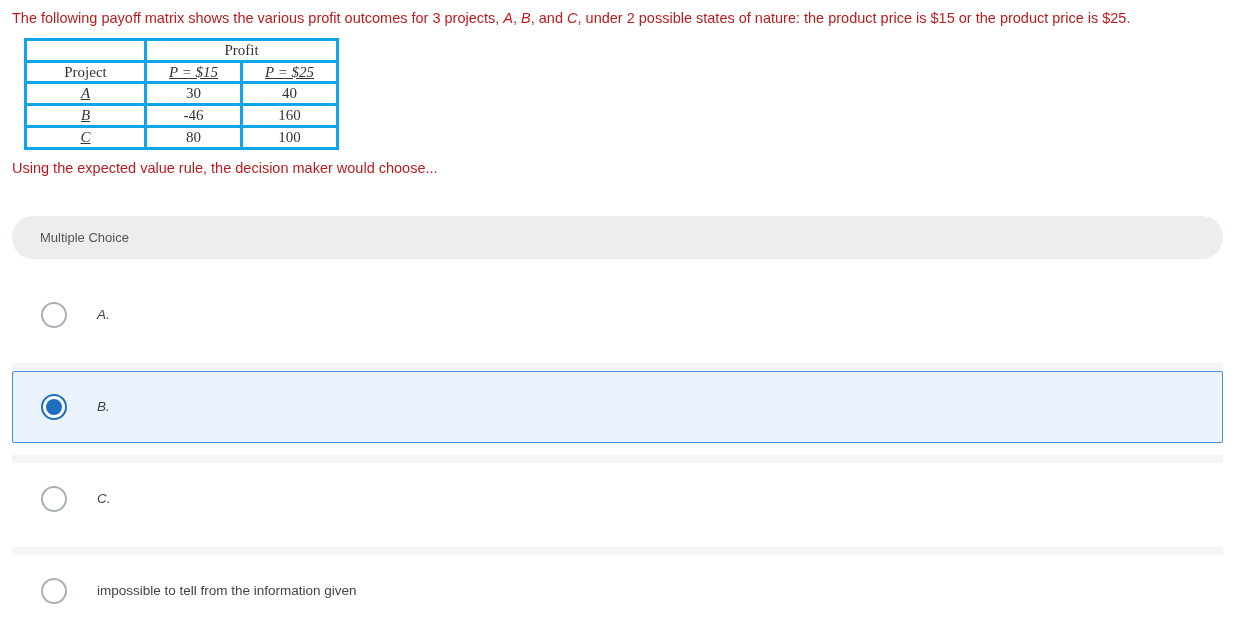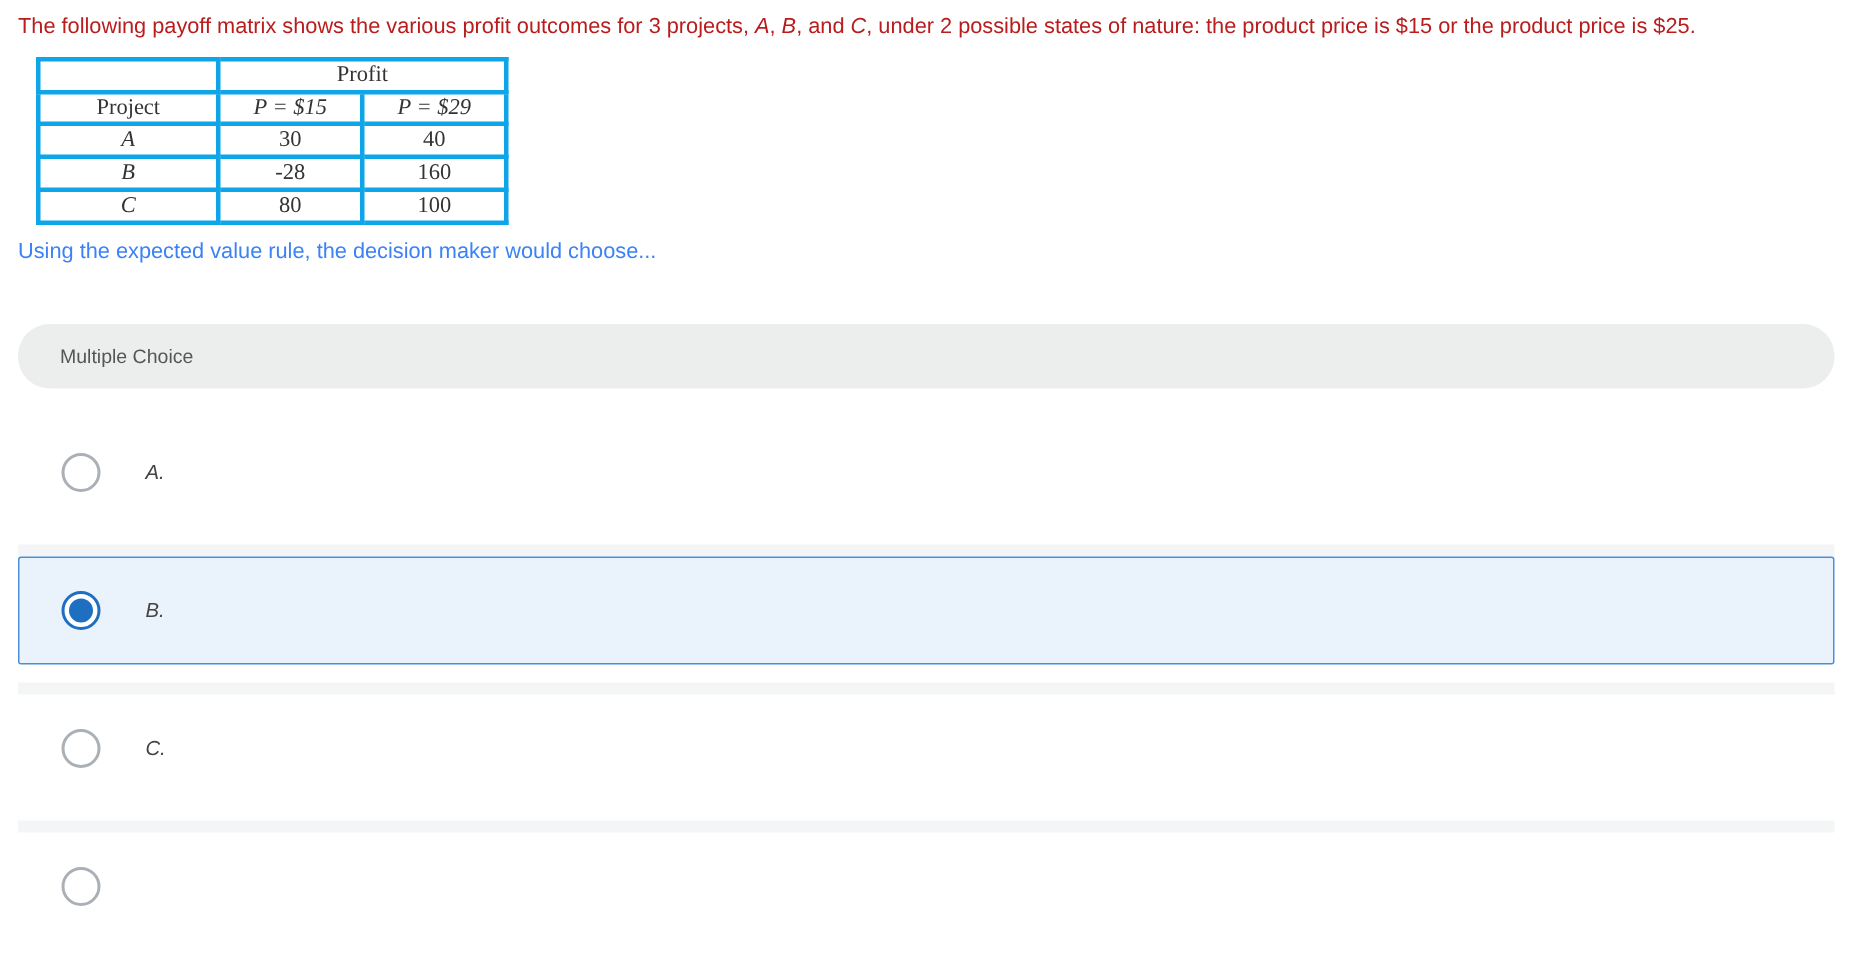--- a/index.html
+++ b/index.html
@@ -25,23 +25,23 @@
       font-size: 15px;
     }
     table.payoff th, table.payoff td {
       border: 3px solid #0ea5e9;
       padding: 0 22px;
       text-align: center;
       line-height: 1.25;
       font-weight: normal;
     }
     table.payoff .project-col { width: 120px; }
-    table.payoff .ital-cell { font-style: italic; }
+    table.payoff .ital-cell { font-style: italic; text-decoration: underline; }
     .follow-text {
-      color: #3b82f6;
+      color: #b91c1c;
       font-size: 14.5px;
       margin: 4px 0 40px 0;
     }
     .mc-header {
       background: #eceded;
       padding: 14px 28px;
       color: #555;
       font-size: 13px;
       border-radius: 21px;
     }
@@ -102,30 +102,30 @@
 
 <table class="payoff">
   <tbody>
       <tr>
     <th class="project-col"></th>
     <th colspan="2">Profit</th>
   </tr>
   <tr>
     <th>Project</th>
     <th class="ital-cell">P = $15</th>
-    <th class="ital-cell">P = $29</th>
+    <th class="ital-cell">P = $25</th>
   </tr>
   <tr>
     <td class="ital-cell">A</td>
     <td>30</td>
     <td>40</td>
   </tr>
   <tr>
     <td class="ital-cell">B</td>
-    <td>-28</td>
+    <td>-46</td>
     <td>160</td>
   </tr>
   <tr>
     <td class="ital-cell">C</td>
     <td>80</td>
     <td>100</td>
   </tr>
 </tbody>
   </table>
 
@@ -150,15 +150,16 @@
   <div class="sep"></div>
 
   <div class="option">
     <span class="radio"></span>
     <span class="opt-label ital">C.</span>
   </div>
   <div class="sep"></div>
 
   <div class="option">
     <span class="radio"></span>
+    <span class="opt-label">impossible to tell from the information given</span>
   </div>
 
 </div>
 
 </body></html>

